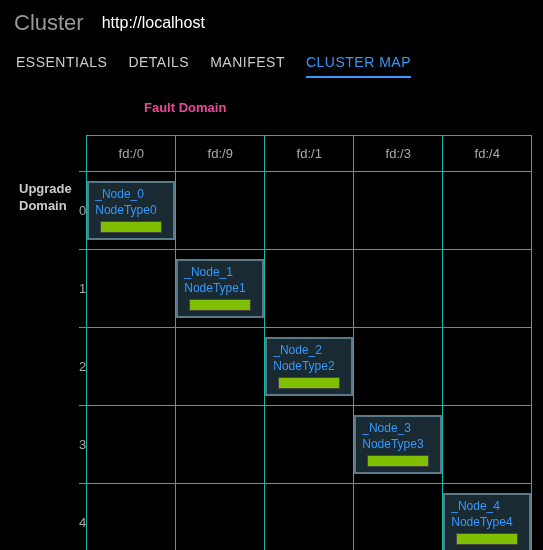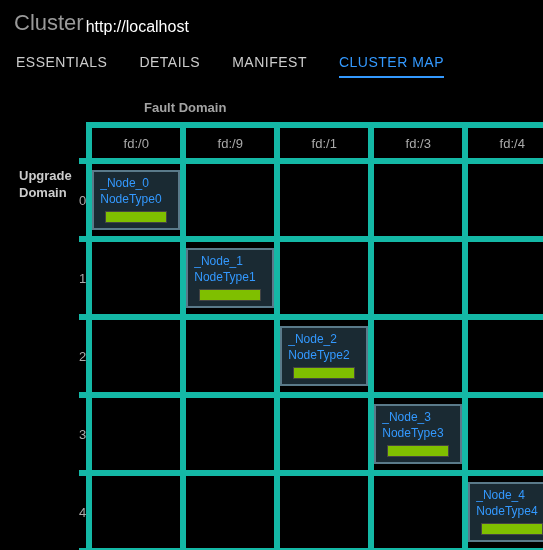--- a/index.html
+++ b/index.html
@@ -6,68 +6,68 @@
     body {
       background: #000;
       color: #fff;
       font-family: "Segoe UI", Arial, sans-serif;
       font-size: 13px;
       padding: 10px 14px;
       width: 543px;
     }
     .header {
       display: flex;
-      align-items: flex-end;
-      gap: 2px;
+      align-items: center;
+      gap: 18px;
       margin-bottom: 18px;
     }
     .header-label {
       color: #999;
       font-size: 22px;
       font-weight: 300;
     }
     .header-url {
       color: #fff;
       font-size: 16px;
       font-weight: 300;
     }
     .tabs {
       display: flex;
-      gap: 32px;
+      gap: 21px;
       border-bottom: none;
       margin-bottom: 22px;
       padding-left: 2px;
     }
     .tab {
       color: #ccc;
       font-size: 14px;
       letter-spacing: 0.5px;
       padding-bottom: 6px;
       cursor: pointer;
     }
     .tab.active {
       color: #3399ff;
       border-bottom: 2px solid #3399ff;
     }
     .grid-wrap {
       position: relative;
     }
     .fd-label {
-      color: #a3a3a3;
+      color: #ec4899;
       font-size: 13px;
       font-weight: 600;
       margin-left: 130px;
-      margin-bottom: 7px;
+      margin-bottom: 20px;
     }
     table.cluster {
       border-collapse: collapse;
       margin-left: 65px;
     }
     table.cluster th, table.cluster td {
-      border: 6px solid #14b8a6;
+      border: 1px solid #14b8a6;
       text-align: center;
     }
     table.cluster th.col-head {
       color: #aaa;
       font-weight: 400;
       font-size: 13px;
       height: 36px;
       width: 82px;
     }
     table.cluster th.corner {

